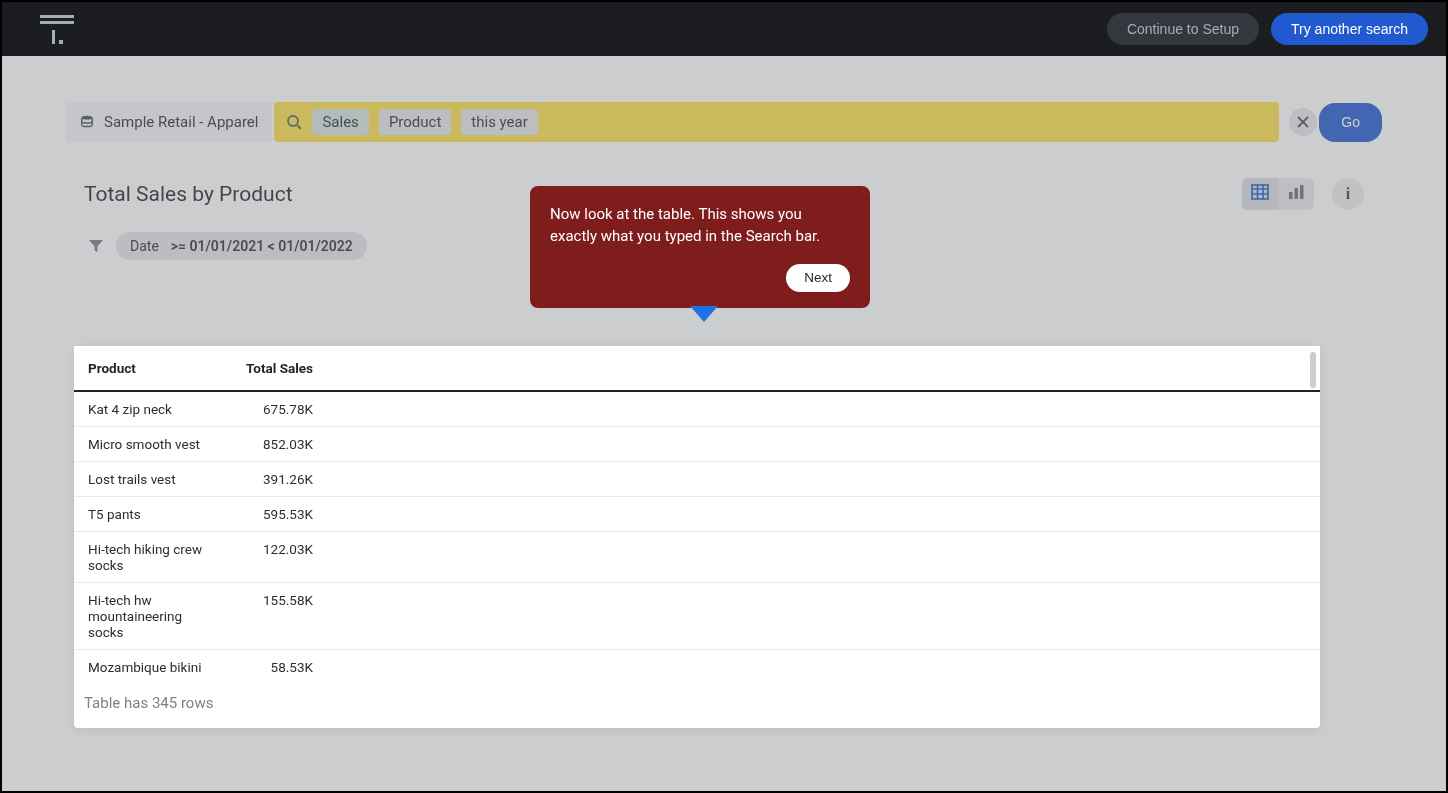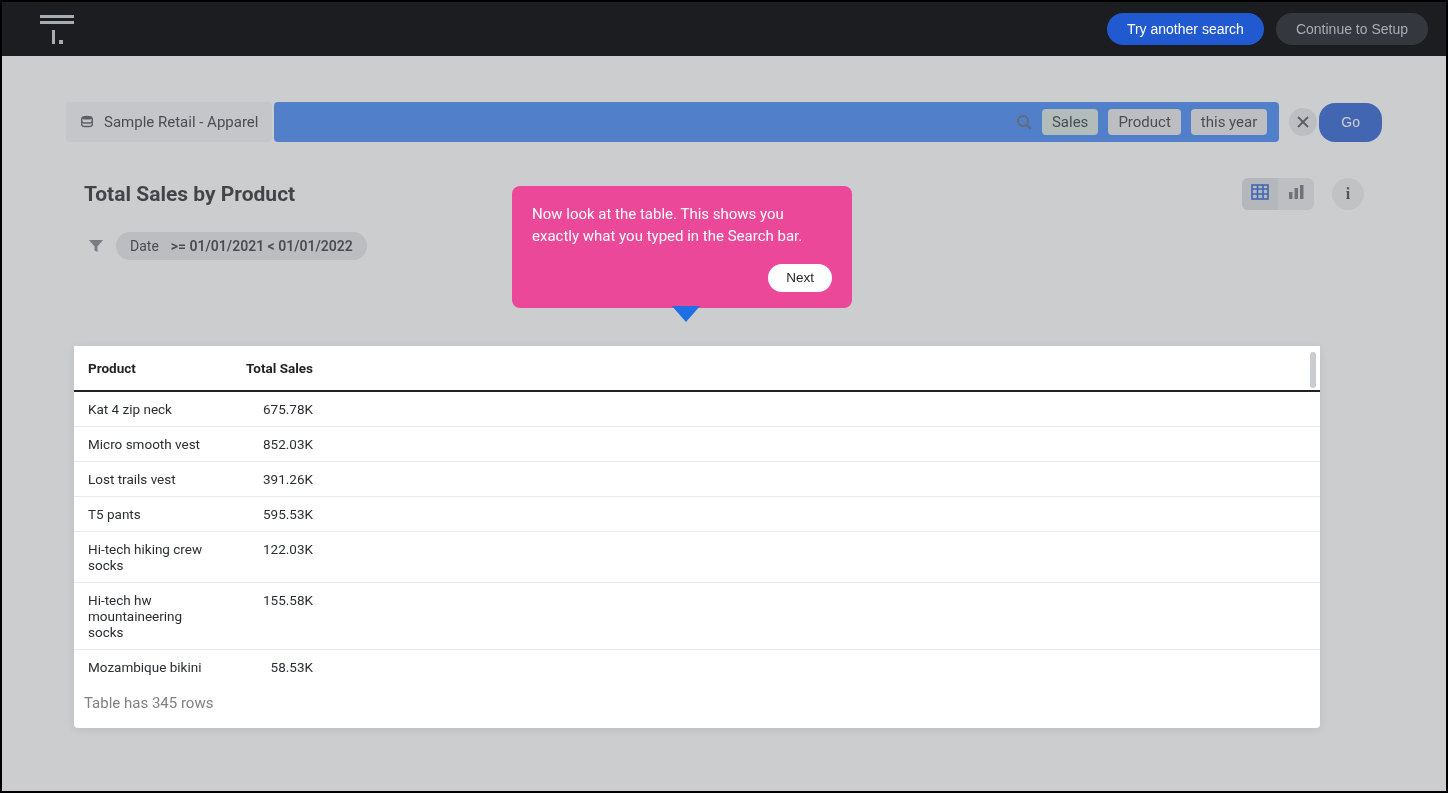--- a/index.html
+++ b/index.html
@@ -19,31 +19,31 @@
   .btn-blue { background: #2159d0; color: #fff; }
   .btn-go { background: #2159d0; color: #fff; height: 39px; padding: 0 22px; border-radius: 16px; }
   
   .body-area { position: relative; height: calc(100% - 54px); }
   .content-wrap { position: absolute; inset: 0; padding: 0; }
   
   .search-row { display: flex; align-items: center; gap: 2px; padding: 46px 64px 0 64px; }
   .datasource-pill { display: flex; align-items: center; gap: 10px; background: #f3f4f5; border-radius: 4px; height: 40px; padding: 0 14px; color: #2c2f33; font-size: 15px; }
   .db-icon { width: 14px; height: 14px; display: inline-flex; }
   .db-icon svg { width: 100%; height: 100%; }
-  .search-pill { flex: 1; display: flex; align-items: center; gap: 10px; background: #3b82f6; border-radius: 4px; height: 40px; padding: 0 12px; position: relative; justify-content: flex-end; }
+  .search-pill { flex: 1; display: flex; align-items: center; gap: 10px; background: #fde047; border-radius: 4px; height: 40px; padding: 0 12px; position: relative; }
   .mag-icon { width: 16px; height: 16px; color: #5a5f66; }
   .token { border-radius: 4px; padding: 4px 10px; font-size: 15px; color: #2c2f33; }
   .tok-a { background: #d6e4df; }
   .tok-b { background: #e6e7e9; }
   .tok-c { background: #e6e7e9; }
   .clear-btn { width: 28px; height: 28px; border-radius: 50%; background: #e6e7e9; color: #4a4d52; display: flex; align-items: center; justify-content: center; font-size: 16px; cursor: pointer; margin-left: 8px; }
   
   .answer-wrap { margin: 28px 64px 0 64px; background: transparent; }
   .answer-header { display: flex; align-items: center; justify-content: space-between; padding: 8px 18px 0 18px; }
-  .answer-title { font-size: 21px; font-weight: 700; color: #1f2226; }
+  .answer-title { font-size: 21px; font-weight: 400; color: #1f2226; }
   .vis-controls { display: flex; align-items: center; gap: 18px; }
   .vis-toggle { display: flex; background: #e8e9eb; border-radius: 6px; height: 32px; overflow: hidden; }
   .vis-btn { width: 36px; display: flex; align-items: center; justify-content: center; color: #6a6e75; }
   .vis-btn.active { background: #d9dbe0; color: #2159d0; }
   .info-btn { width: 32px; height: 32px; border-radius: 50%; background: #eceded; display: flex; align-items: center; justify-content: center; font-family: Georgia, serif; font-weight: bold; color: #3a3d42; font-size: 16px; }
   
   .filter-row { display: flex; align-items: center; gap: 12px; padding: 22px 18px 10px 22px; }
   .funnel-icon { width: 16px; height: 16px; color: #7a7e85; }
   .filter-chip { background: #e4e5e7; color: #2c2f33; font-size: 14px; padding: 6px 14px; border-radius: 16px; display: inline-flex; gap: 12px; }
   .filter-chip .fval { font-weight: 600; }
@@ -55,21 +55,21 @@
   .tbl tbody td { font-size: 13.5px; color: #2b2e33; padding: 9px 14px; border-bottom: 1px solid #e9eaec; vertical-align: top; }
   .tbl .col-prod { width: 145px; word-break: break-word; }
   .tbl .col-sales { width: 108px; text-align: right; }
   .tbl .col-rest { }
   .tbl-scroll { position: relative; overflow: hidden; flex: 1; }
   .scroll-thumb { position: absolute; right: 4px; top: 6px; width: 6px; height: 36px; background: #c9ccd1; border-radius: 3px; }
   .table-footer { padding: 14px 8px 16px 10px; font-size: 15px; color: #7d8187; }
   
   .dim { position: absolute; inset: 0; background: rgba(120,124,130,0.38); z-index: 20; pointer-events: none; }
   
-  .coach { position: absolute; left: 510px; top: 130px; width: 340px; background: #ec4899; color: #fff; border-radius: 8px; padding: 18px 20px 16px 20px; z-index: 40; font-size: 15px; line-height: 1.45; }
+  .coach { position: absolute; left: 528px; top: 130px; width: 340px; background: #7f1d1d; color: #fff; border-radius: 8px; padding: 18px 20px 16px 20px; z-index: 40; font-size: 15px; line-height: 1.45; }
   .coach::after { content: ""; position: absolute; left: 47%; bottom: -14px; width: 0; height: 0; border-left: 14px solid transparent; border-right: 14px solid transparent; border-top: 16px solid #1f6fe5; }
   .coach-next { margin-top: 16px; float: right; background: #fff; color: #1f2226; border: none; border-radius: 16px; height: 28px; padding: 0 18px; font-size: 13.5px; cursor: pointer; }
   .coach::before { content: ""; display: block; clear: both; }
   .coach-wrap::after { content: ""; display: block; clear: both; }
 </style>
 </head>
 <body>
 
 <div class="frame">
 
@@ -78,22 +78,22 @@
       <div class="logo-top">
         <div class="logo-line"></div>
         <div class="logo-line"></div>
       </div>
       <div class="logo-dot-row">
         <div class="logo-bar"></div>
         <div class="logo-dot"></div>
       </div>
     </div>
     <div class="topbar-actions">
+      <button class="btn btn-dark">Continue to Setup</button>
       <button class="btn btn-blue">Try another search</button>
-      <button class="btn btn-dark">Continue to Setup</button>
     </div>
   </div>
 
   <div class="body-area">
     <div class="content-wrap">
 
       <div class="search-row">
         <div class="datasource-pill">
           <span class="db-icon">
             <svg viewBox="0 0 16 16" fill="#4a4d52">

